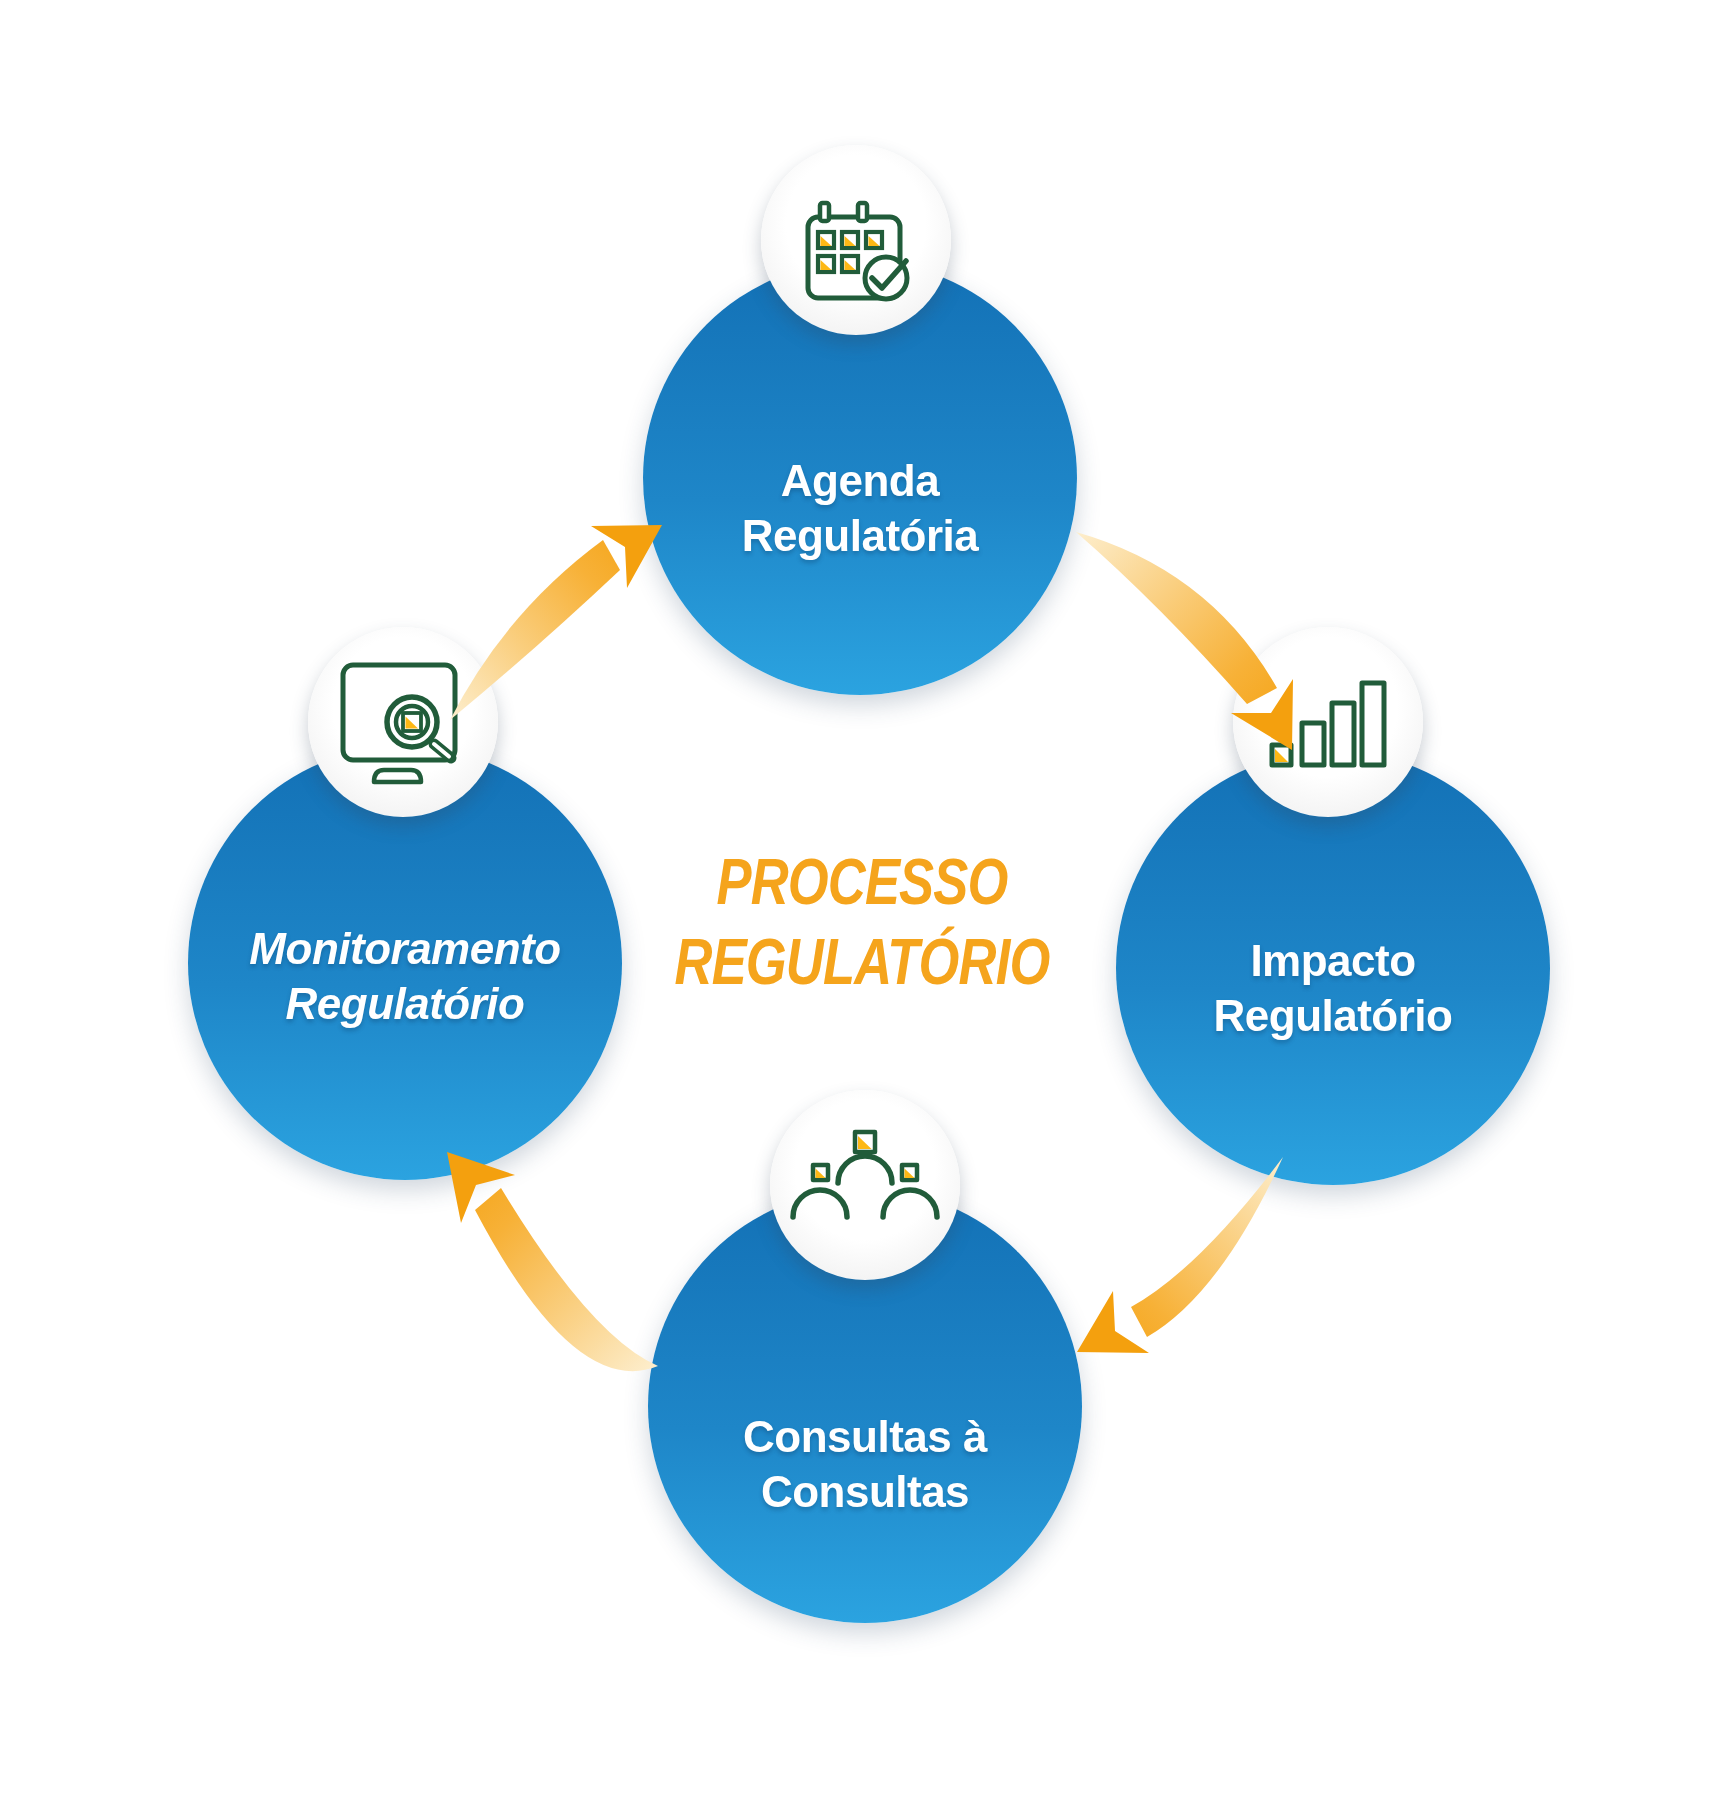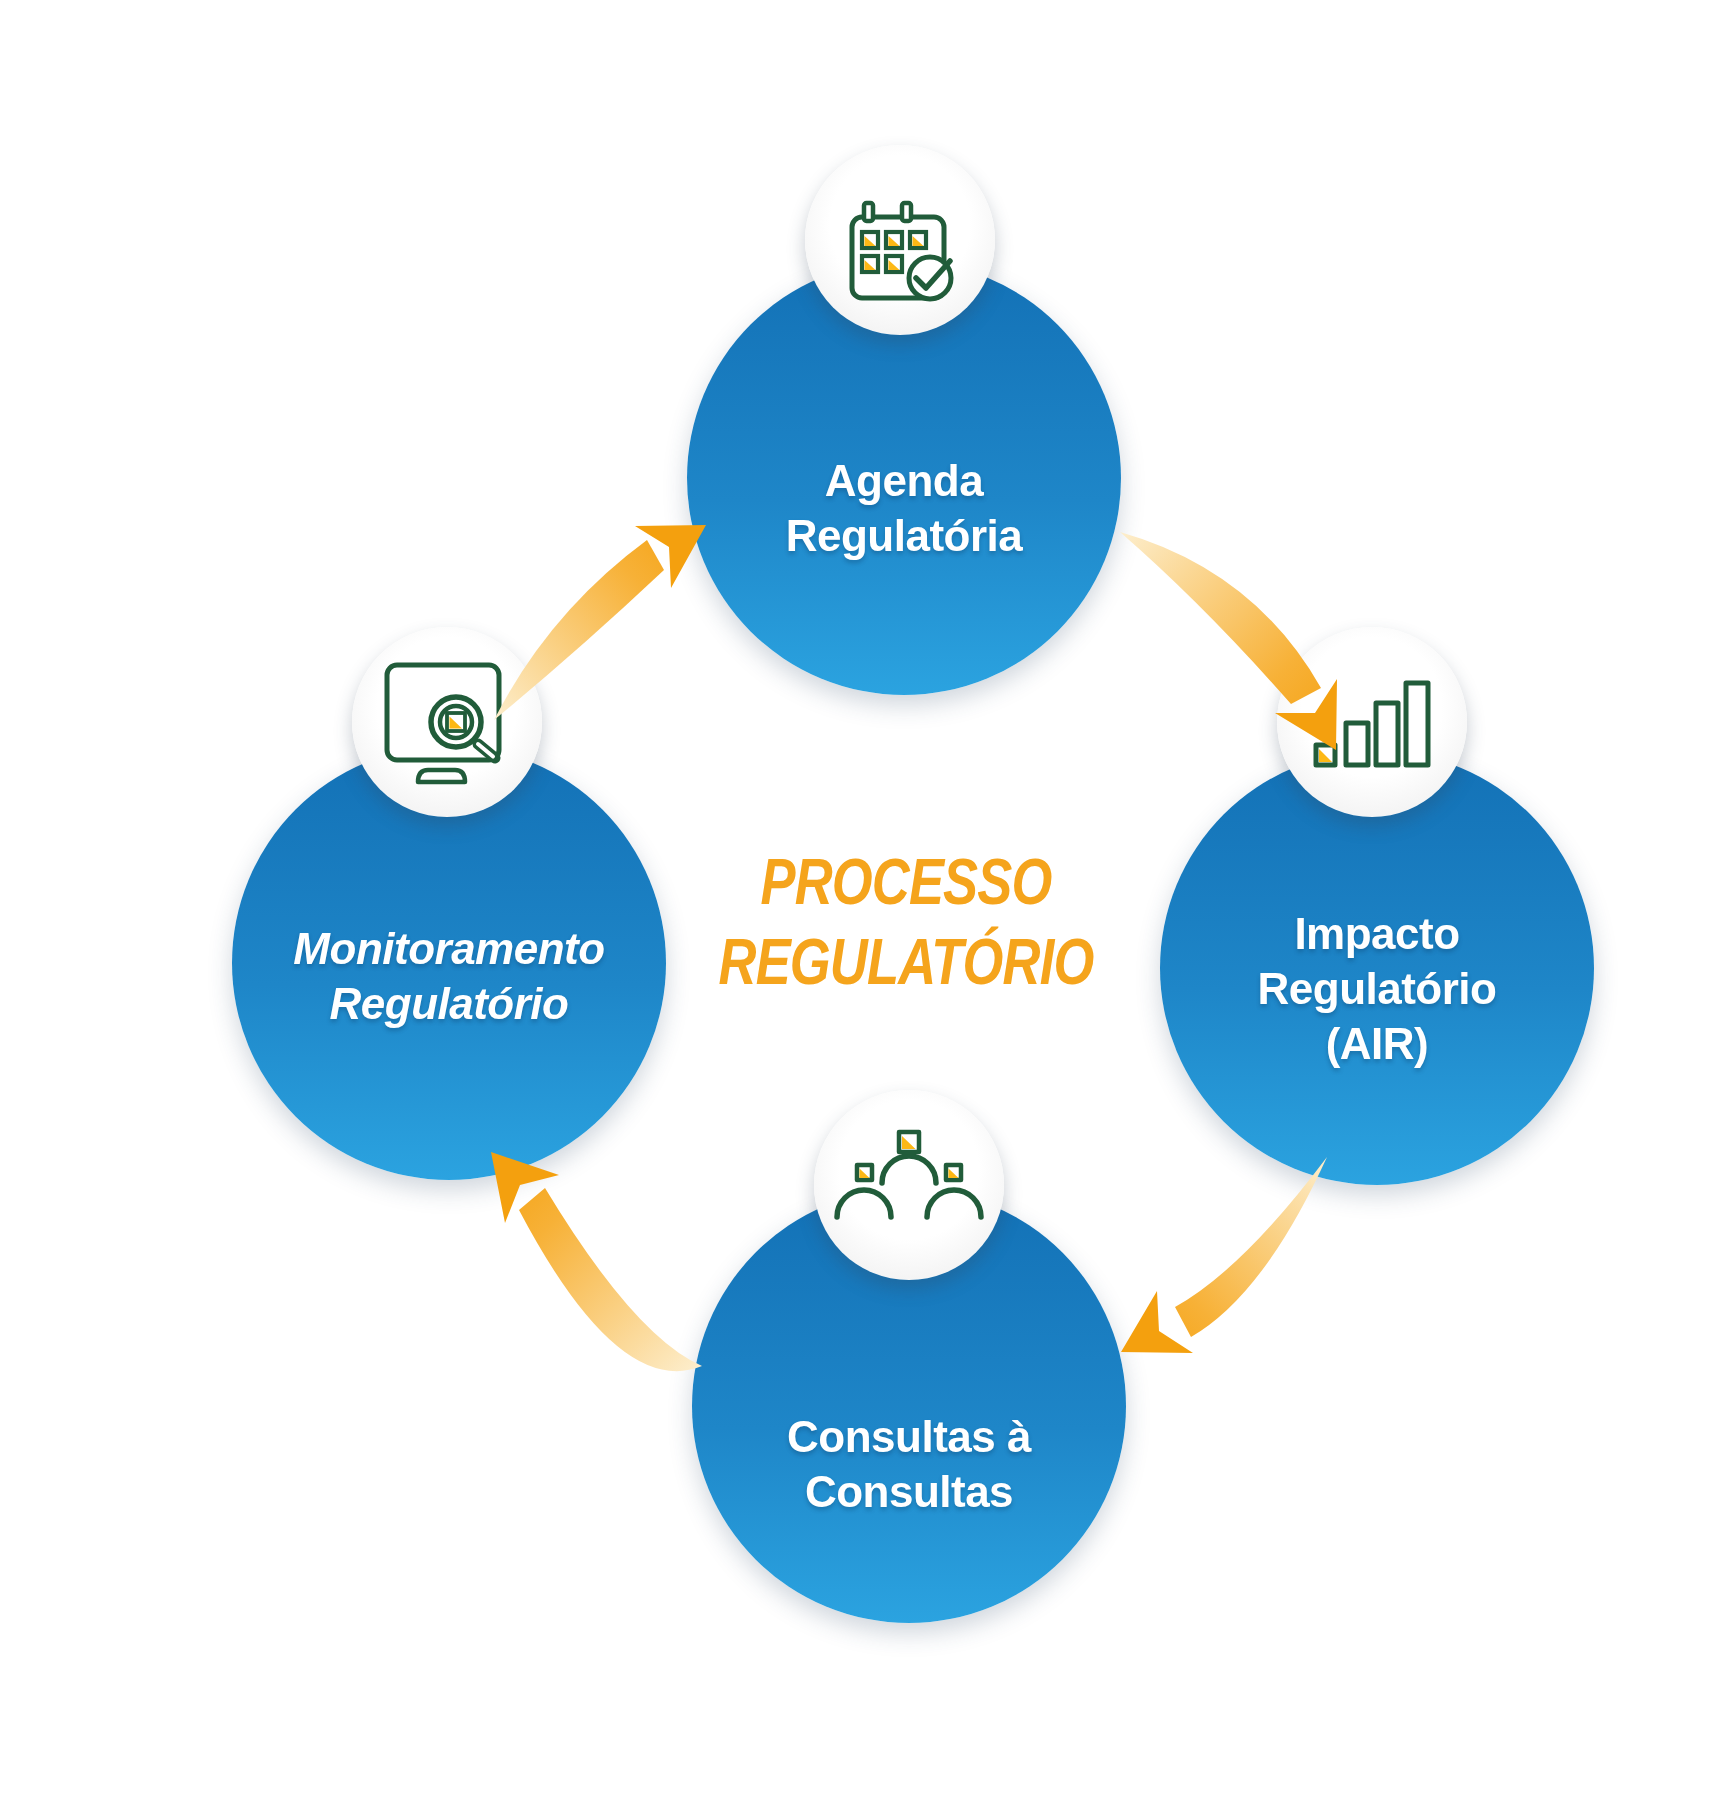--- a/index.html
+++ b/index.html
@@ -1,18 +1,18 @@
 <!DOCTYPE html>
 <html><head>
 <meta charset="utf-8">
 <style>
   html,body{margin:0;padding:0;background:#ffffff;}
   body{width:1731px;height:1800px;position:relative;overflow:hidden;
        font-family:"Liberation Sans", sans-serif;}
-  .stage{position:absolute;inset:0;margin-left:44px;}
+  .stage{position:absolute;inset:0;}
 
   
   .node-circle{
     position:absolute;width:434px;height:434px;border-radius:50%;
     background:linear-gradient(180deg,#1371B6 0%,#1E86C8 55%,#2BA3E0 100%);
     box-shadow:0 10px 24px rgba(40,70,100,.22);
   }
   
   .badge{
     position:absolute;width:190px;height:190px;border-radius:50%;
@@ -86,21 +86,20 @@
         <rect x="69" y="96" width="22" height="42"></rect>
         <rect x="99" y="76" width="22" height="62"></rect>
         <rect x="129" y="56" width="22" height="82"></rect>
       </g>
       <polygon points="42,122 55,135 42,135" fill="#FDB815"></polygon>
     </svg>
   </div>
   <div class="node-label" style="left:1333px;top:988px;">
     <span>Impacto</span>
     <span>Regulatório</span>
-    <span>(AIR)</span>
   </div>
 
   <div class="node-circle" style="left:648px;top:1189px;"></div>
   <div class="badge" style="left:770px;top:1090px;">
     <svg width="190" height="190" viewBox="0 0 190 190">
       <g fill="none" stroke="#215C3A" stroke-width="5.5" stroke-linecap="round">
         <path d="M23,127 A27,27 0 0 1 77,127"></path>
         <path d="M68,93  A27,27 0 0 1 122,93"></path>
         <path d="M113,127 A27,27 0 0 1 167,127"></path>
       </g>

